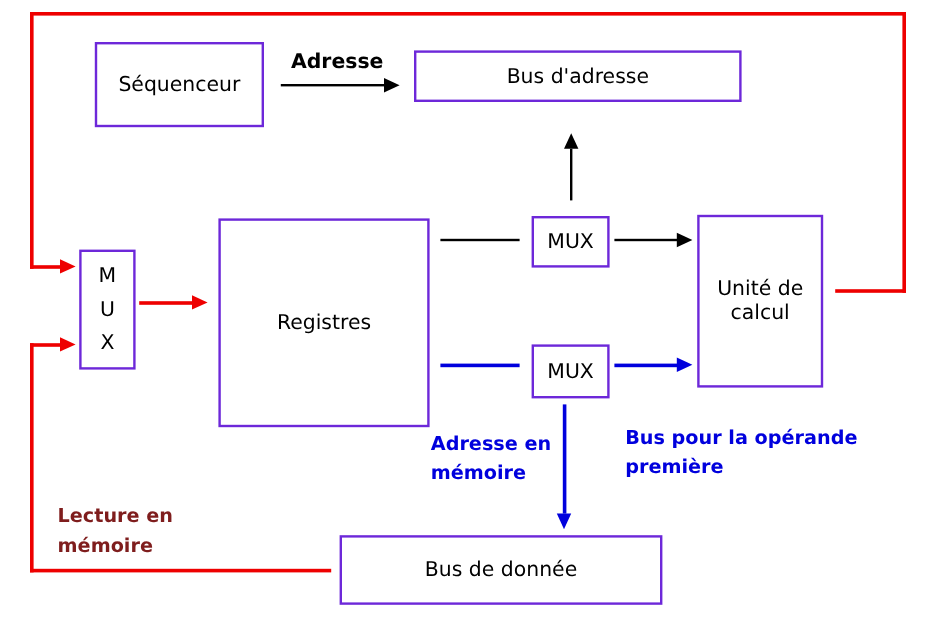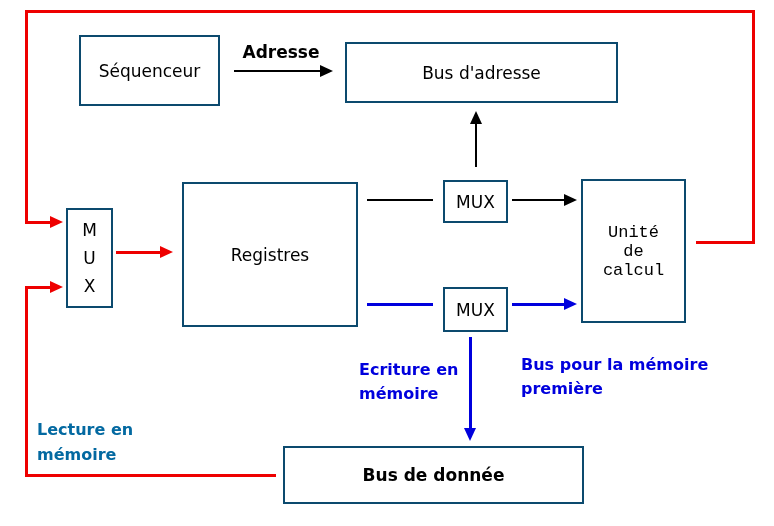--- a/index.html
+++ b/index.html
@@ -1,40 +1,40 @@
 <!DOCTYPE html>
 <html><head>
 <meta charset="utf-8">
 <style>
   html,body{margin:0;padding:0;background:#ffffff;}
   #canvas{
     position:relative;width:774px;height:526px;background:#ffffff;overflow:hidden;
     font-family:"DejaVu Sans","Liberation Sans",sans-serif;color:#000000;
   }
   .box{
-    position:absolute;border:2px solid #0c4a6e;background:#ffffff;
+    position:absolute;border:2px solid #6d28d9;background:#ffffff;
     display:flex;align-items:center;justify-content:center;
     font-size:17px;text-align:center;box-sizing:border-box;
   }
   .hline,.vline{position:absolute;}
   .red{background:#ee0000;}
   .blue{background:#0000dd;}
   .black{background:#000000;}
   .ah{position:absolute;width:0;height:0;}
   
   .ah-r-red{border-top:6px solid transparent;border-bottom:6px solid transparent;border-left:13px solid #ee0000;}
   .ah-r-blue{border-top:6px solid transparent;border-bottom:6px solid transparent;border-left:13px solid #0000dd;}
   .ah-r-black{border-top:6px solid transparent;border-bottom:6px solid transparent;border-left:13px solid #000000;}
   
   .ah-u-black{border-left:6px solid transparent;border-right:6px solid transparent;border-bottom:13px solid #000000;}
   
   .ah-d-blue{border-left:6px solid transparent;border-right:6px solid transparent;border-top:13px solid #0000dd;}
   .note{position:absolute;font-size:16px;font-weight:bold;line-height:24px;}
   .note-blue{color:#0000dd;}
-  .note-red{color:#0369a1;}
+  .note-red{color:#7f1d1d;margin-left:11px;}
   .muxv{display:flex;flex-direction:column;align-items:center;justify-content:center;line-height:28px;}
   .wrap80{width:80px;}
   .plain-label{position:absolute;font-size:17px;color:#000;text-align:center;}
 </style>
 </head>
 <body>
 
 <div id="canvas">
 
   <div class="vline red" style="left:25px;top:10px;width:3px;height:214px;"></div>
@@ -69,59 +69,59 @@
   <div class="hline blue" style="left:512px;top:303px;width:53px;height:3px;"></div>
   <div class="ah ah-r-blue" style="left:564px;top:298px;"></div>
 
   <div class="vline blue" style="left:469px;top:337px;width:3px;height:91px;"></div>
   <div class="ah ah-d-blue" style="left:464px;top:428px;"></div>
 
   <div class="box" style="left:79px;top:35px;width:141px;height:71px;">
     <span>Séquenceur</span>
   </div>
 
-  <div class="box" style="left:345px;top:42px;width:273px;height:61px;">
+  <div class="box" style="left:345px;top:42px;width:273px;height:43px;">
     <span>Bus d'adresse</span>
   </div>
 
   <div class="box muxv" style="left:66px;top:208px;width:47px;height:100px;">
     <span>M</span>
     <span>U</span>
     <span>X</span>
   </div>
 
-  <div class="box" style="left:182px;top:182px;width:176px;height:145px;">
+  <div class="box" style="left:182px;top:182px;width:176px;height:174px;">
     <span>Registres</span>
   </div>
 
   <div class="box" style="left:443px;top:180px;width:65px;height:43px;">
     <span>MUX</span>
   </div>
 
   <div class="box" style="left:443px;top:287px;width:65px;height:45px;">
     <span>MUX</span>
   </div>
 
-  <div class="box" style="left:581px;top:179px;width:105px;height:144px;font-family:Liberation Mono, monospace;">
+  <div class="box" style="left:581px;top:179px;width:105px;height:144px;">
     <span class="wrap80">Unité de calcul</span>
   </div>
 
-  <div class="box" style="left:283px;top:446px;width:301px;height:58px;font-weight:bold;">
+  <div class="box" style="left:283px;top:446px;width:269px;height:58px;">
     <span>Bus de donnée</span>
   </div>
 
   <div class="plain-label" style="left:231px;top:42px;width:100px;font-weight:bold;">Adresse</div>
 
   <div class="note note-blue" style="left:359px;top:358px;">
-    <div>Ecriture en</div>
+    <div>Adresse en</div>
     <div>mémoire</div>
   </div>
 
   <div class="note note-blue" style="left:521px;top:353px;">
-    <div>Bus pour la mémoire</div>
+    <div>Bus pour la opérande</div>
     <div>première</div>
   </div>
 
   <div class="note note-red" style="left:37px;top:417px;line-height:25px;">
     <div>Lecture en</div>
     <div>mémoire</div>
   </div>
 
 </div>
 

